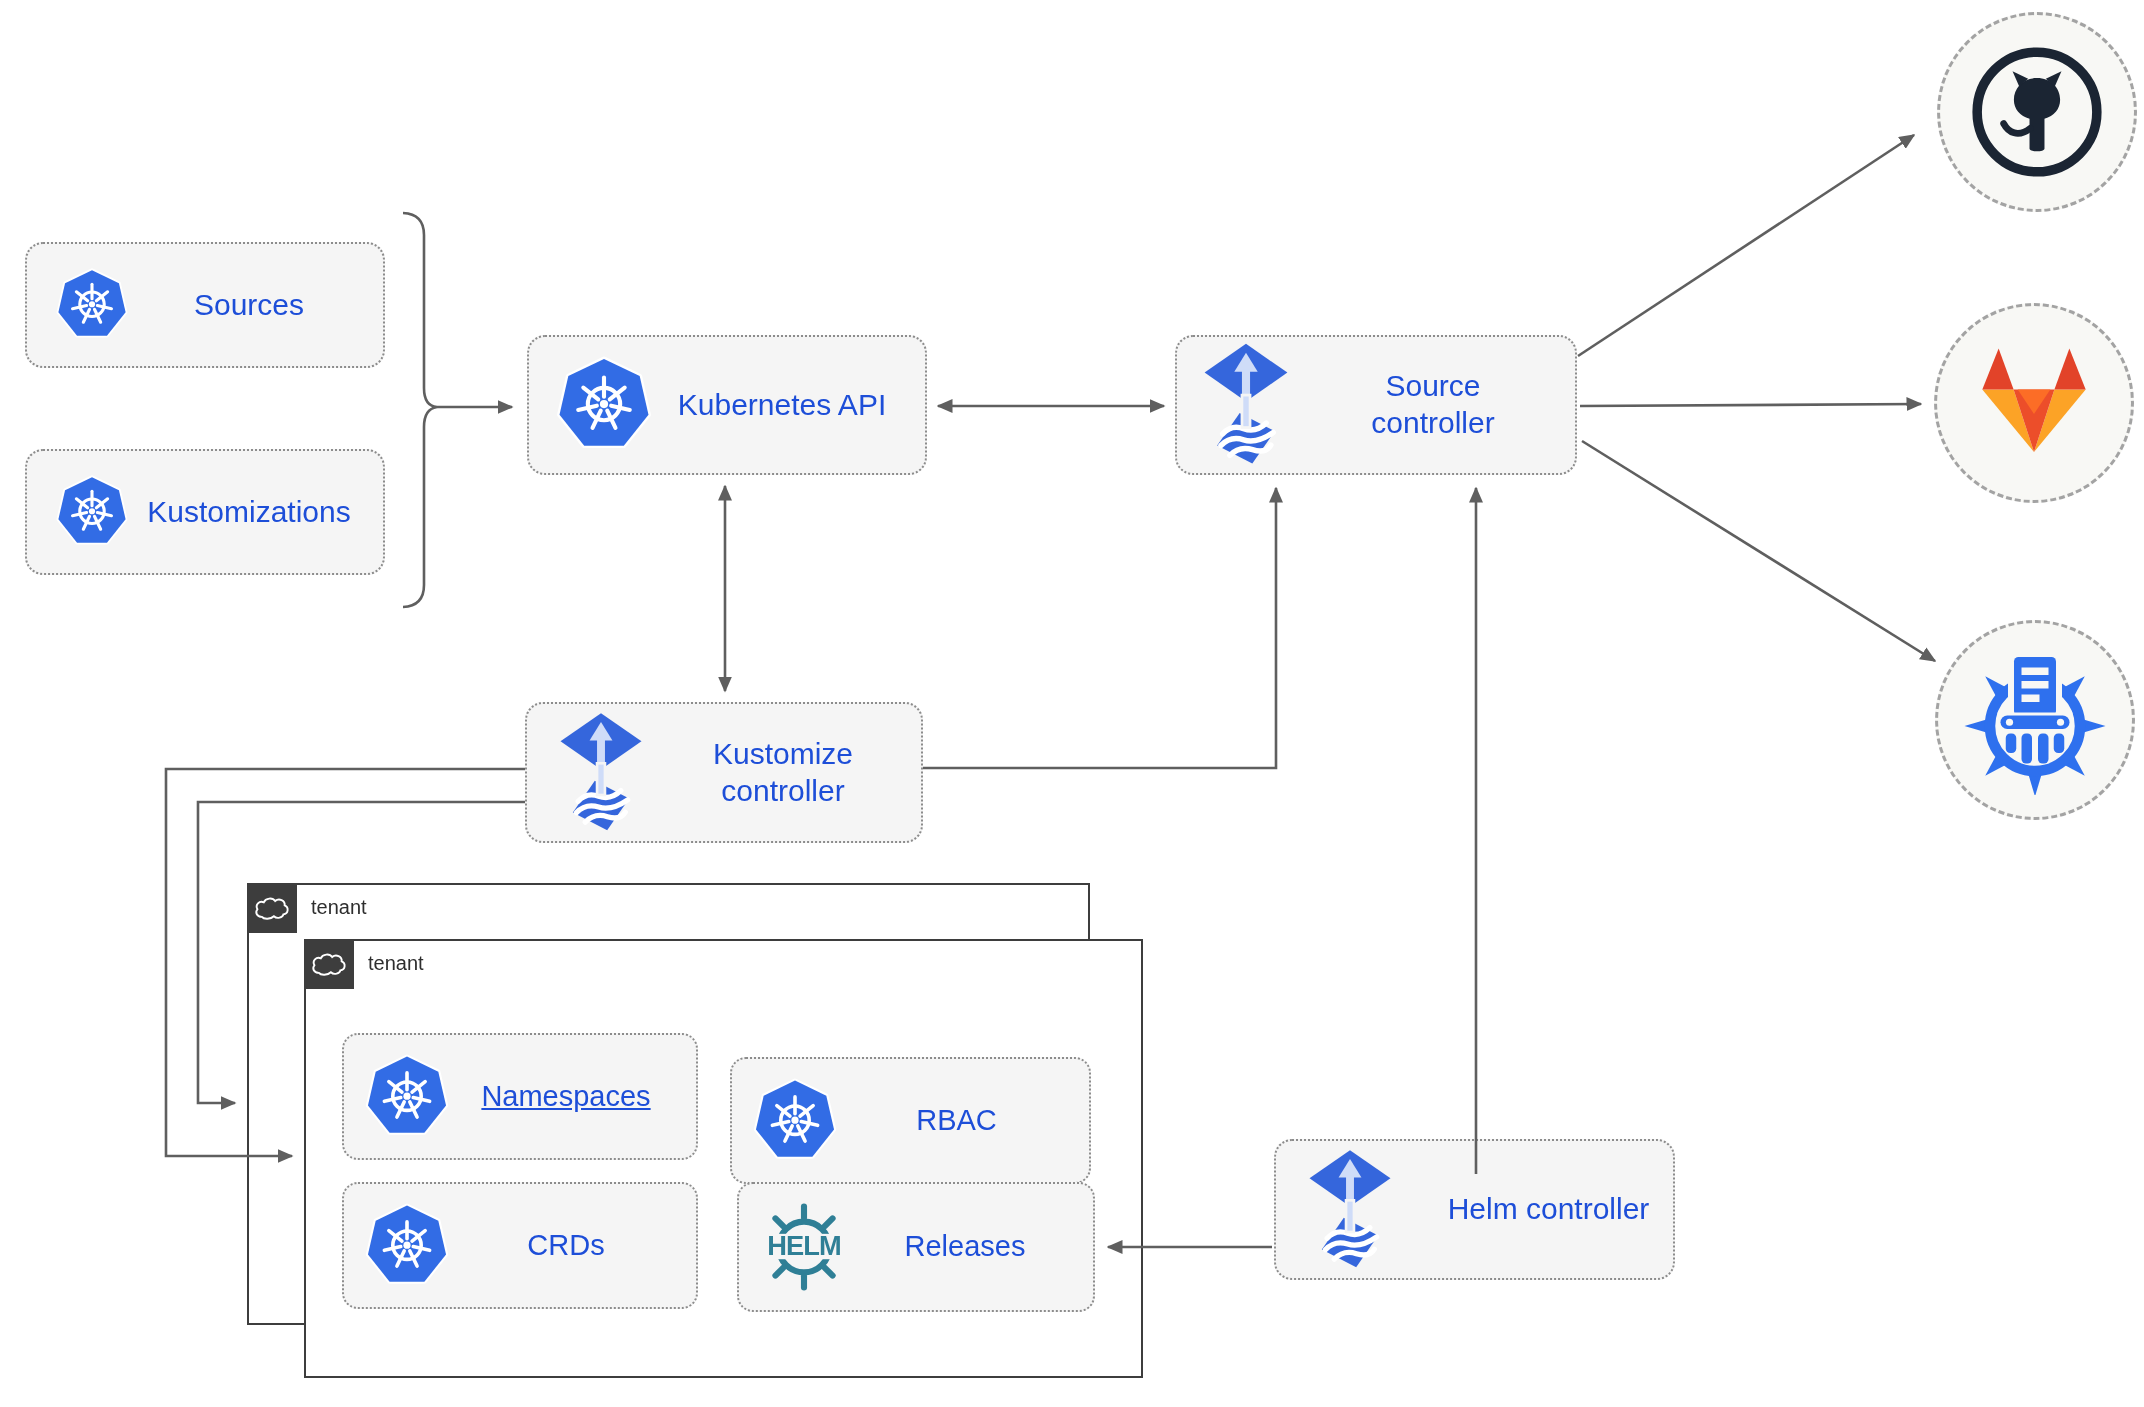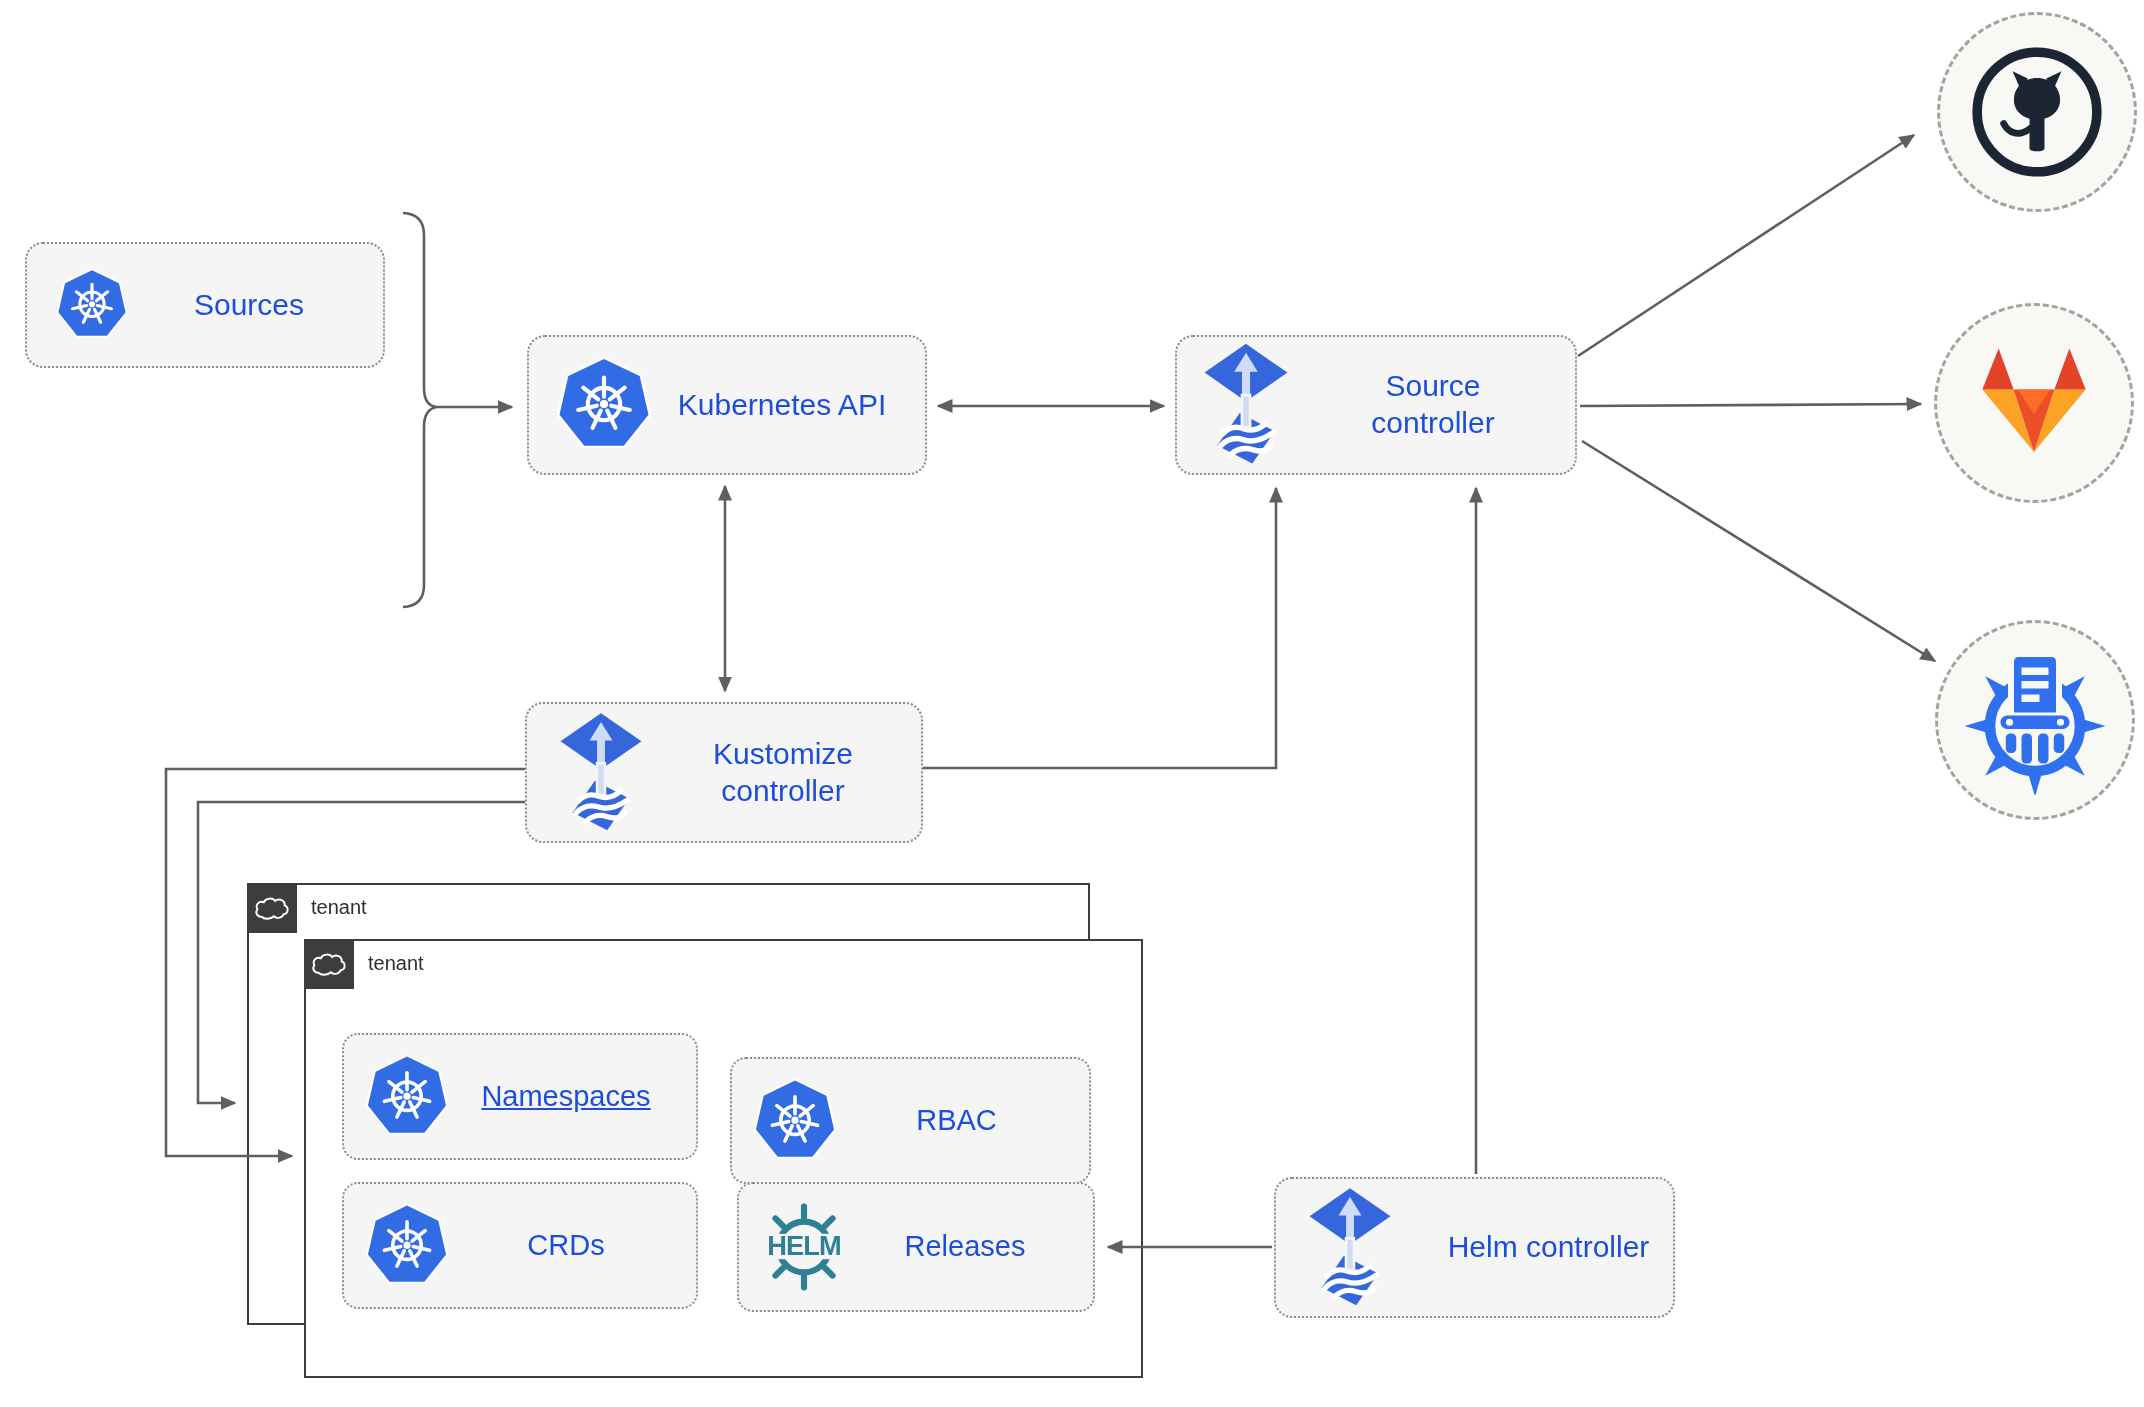--- a/index.html
+++ b/index.html
@@ -94,20 +94,39 @@
             <path d="M46.7 55.8 L38.3 73.3"></path>
             <path d="M42.7 50.7 L23.7 55"></path>
           <path d="M44.1 44.3 L28.9 32.2"></path>
         </g>
         <circle cx="50" cy="49" r="4.2" fill="#fff"></circle>
       </svg>
     </span>
     <span class="nlabel">Sources</span>
   </div>
 
+  <div class="node" style="left:25px;top:449px;width:360px;height:126px;">
+    <span class="icon" style="margin-left:28px;">
+      <svg width="74" height="74" viewBox="0 0 100 100">
+        <path d="M50 3 L86.4 20.5 L95.4 59.9 L70.2 91.5 L29.8 91.5 L4.6 59.9 L13.6 20.5 Z" fill="#326ce5" stroke="#fff" stroke-width="5" stroke-linejoin="round" paint-order="stroke"></path>
+        <g stroke="#fff" stroke-width="4.2" stroke-linecap="round" fill="none">
+          <circle cx="50" cy="49" r="16.5"></circle>
+          <path d="M50 41.5 L50 22"></path>
+            <path d="M55.9 44.3 L71.1 32.2"></path>
+            <path d="M57.3 50.7 L76.3 55"></path>
+          <path d="M53.3 55.8 L61.7 73.3"></path>
+            <path d="M46.7 55.8 L38.3 73.3"></path>
+            <path d="M42.7 50.7 L23.7 55"></path>
+          <path d="M44.1 44.3 L28.9 32.2"></path>
+        </g>
+        <circle cx="50" cy="49" r="4.2" fill="#fff"></circle>
+      </svg>
+    </span>
+    <span class="nlabel">Kustomizations</span>
+  </div>
 
   <div class="node" style="left:527px;top:335px;width:400px;height:140px;">
     <span class="icon" style="margin-left:26px;">
       <svg width="98" height="98" viewBox="0 0 100 100">
         <path d="M50 3 L86.4 20.5 L95.4 59.9 L70.2 91.5 L29.8 91.5 L4.6 59.9 L13.6 20.5 Z" fill="#326ce5" stroke="#fff" stroke-width="5" stroke-linejoin="round" paint-order="stroke"></path>
         <g stroke="#fff" stroke-width="4.2" stroke-linecap="round" fill="none">
           <circle cx="50" cy="49" r="16.5"></circle>
           <path d="M50 41.5 L50 22"></path>
             <path d="M55.9 44.3 L71.1 32.2"></path>
             <path d="M57.3 50.7 L76.3 55"></path>
@@ -159,21 +178,21 @@
             <path d="M21 108 Q34 100 47 108 T81 108"></path>
             <path d="M28 121 Q41 113 54 121 T75 121"></path>
           </g>
         </g>
         <rect x="45.5" y="59" width="9" height="36" fill="#cfdcf8" stroke="#f5f5f5" stroke-width="3"></rect>
       </svg>
     </span>
     <span class="nlabel two-line">Source controller</span>
   </div>
 
-  <div class="node" style="left:1274px;top:1177px;width:401px;height:141px;gap:30px;">
+  <div class="node" style="left:1274px;top:1139px;width:401px;height:141px;gap:30px;">
     <span class="icon" style="margin-left:30px;">
       <svg width="88" height="124" viewBox="0 0 100 140">
         <path d="M50 2 L96 34 L50 66 L4 34 Z" fill="#3566dc"></path>
         <g fill="#cfdcf8">
           <path d="M50 12 L63 33 L37 33 Z"></path>
           <rect x="45.5" y="31" width="9" height="28"></rect>
         </g>
         <g transform="rotate(-14 50 107)">
           <path d="M50 78 L83 107 L50 136 L17 107 Z" fill="#3566dc"></path>
           <g stroke="#ffffff" stroke-width="6" fill="none" stroke-linecap="round">

